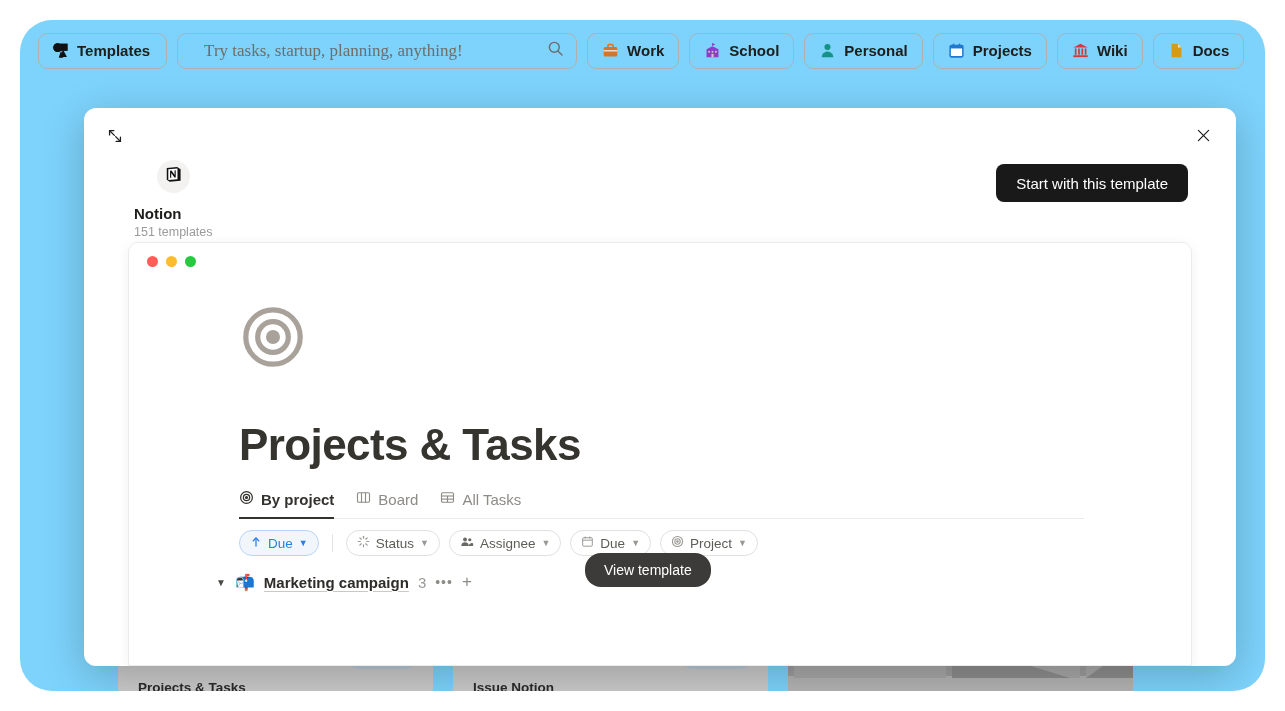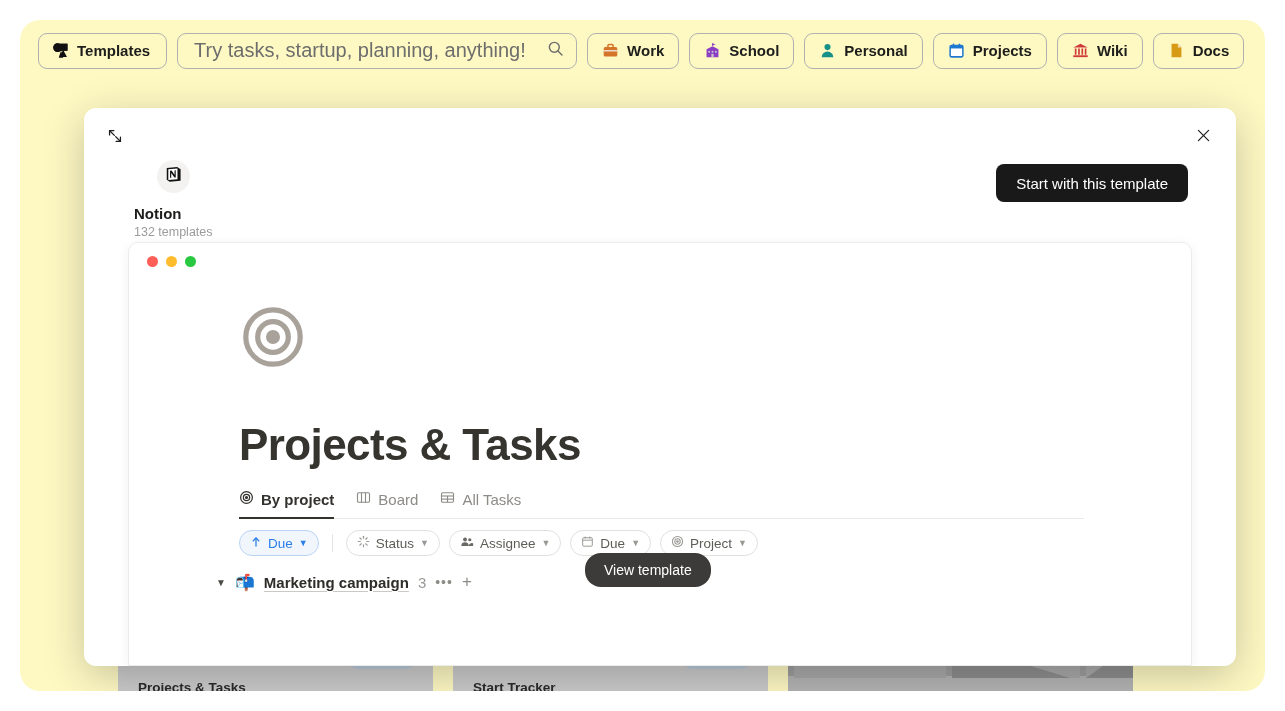--- a/index.html
+++ b/index.html
@@ -8,22 +8,22 @@
     background: #ffffff;
     font-family: "Liberation Sans", sans-serif;
     overflow: hidden;
   }
 
   
   #app-panel {
     position: absolute;
     left: 20px; top: 20px;
     width: 1245px; height: 671px;
-    background: #fef9c3;
-    border-radius: 20px;
+    background: #7dd3fc;
+    border-radius: 32px;
     overflow: hidden;
   }
 
   
   #top-bar {
     position: absolute;
     left: 0; top: 0;
     width: 1245px; height: 61px;
     display: flex;
     align-items: center;
@@ -57,23 +57,24 @@
     display: flex;
     align-items: center;
     padding: 0 12px 0 16px;
     position: relative;
   }
   #search-input {
     flex: 1;
     border: none;
     outline: none;
     background: transparent;
-    font-family: Liberation Sans, sans-serif;
-    font-size: 20px;
+    font-family: Liberation Serif, serif;
+    font-size: 17px;
     color: #6d6d6d;
+    margin-left: 10px;
   }
   #search-input::placeholder { color: #6d6d6d; opacity: 1; }
 
   
   #cards-row {
     position: absolute;
     left: 0; top: 614px;
     width: 1245px; height: 60px;
     display: flex;
     gap: 0;
@@ -400,21 +401,21 @@
     <div class="bg-card">
       <span class="card-ico">
         <svg width="19" height="19" viewBox="0 0 24 24" fill="#6e6e6e">
           <circle cx="14.4" cy="4.1" r="2.1"></circle>
           <path d="M12.4 7.2 L8.6 9.8 l0.9 3.4 l2.4 -1.3 l1.6 3.1 l-2.9 6.0 l1.9 0.9 l3.6 -7.0 l-1.7 -3.3 l2.8 -1.2 l1.9 2.6 l1.6 -1.1 l-2.6 -3.8 z"></path>
           <path d="M4.2 11.3 h4.1" stroke="#6e6e6e" stroke-width="1.7" stroke-linecap="round"></path>
           <path d="M3.0 14.8 h3.6" stroke="#6e6e6e" stroke-width="1.7" stroke-linecap="round"></path>
         </svg>
       </span>
       <span class="featured">Featured</span>
-      <span class="card-title">Start Tracker</span>
+      <span class="card-title">Issue Notion</span>
     </div>
 
     <div id="image-card">
       <div class="arch-block" style="left:6px;  top:0;  width:152px; height:44px;"></div>
       <div class="arch-shadow" style="left:6px;  top:0;  width:80px;  height:22px; clip-path:polygon(0 0,100% 0,0 100%);"></div>
       <div class="arch-block" style="left:164px; top:0;  width:128px; height:44px;"></div>
       <div class="arch-shadow" style="left:164px; top:8px; width:118px; height:36px; clip-path:polygon(0 100%,100% 100%,0 0);"></div>
       <div class="arch-block" style="left:298px; top:0;  width:62px;  height:44px;"></div>
       <div class="arch-shadow" style="left:298px; top:0;  width:62px;  height:44px; clip-path:polygon(0 100%,100% 0,100% 100%);"></div>
 
@@ -448,21 +449,21 @@
         <span>
           <svg width="19" height="19" viewBox="0 0 22 22">
             <path d="M3.2 3.6 L15.2 2.4 L19.2 5.0 L19.2 18.2 L6.6 19.4 L3.2 17.0 Z" fill="#111"></path>
             <path d="M5.0 5.0 L15.6 4.0 L15.6 16.6 L5.0 17.4 Z" fill="#fff"></path>
             <path d="M7.0 6.6 L7.0 14.8 L8.4 14.7 L8.4 9.4 L12.0 14.5 L13.6 14.4 L13.6 6.2 L12.2 6.3 L12.2 11.4 L8.7 6.5 Z" fill="#111"></path>
           </svg>
         </span>
       </div>
       <div>
         <div id="author-name">Notion</div>
-        <div id="author-count">132 templates</div>
+        <div id="author-count">151 templates</div>
       </div>
     </div>
 
     <button id="start-btn">Start with this template</button>
 
     <div id="preview">
       <div id="traffic-lights">
         <span class="tl" style="background:#ff5f57"></span>
         <span class="tl" style="background:#febc2e"></span>
         <span class="tl" style="background:#28c840"></span>

